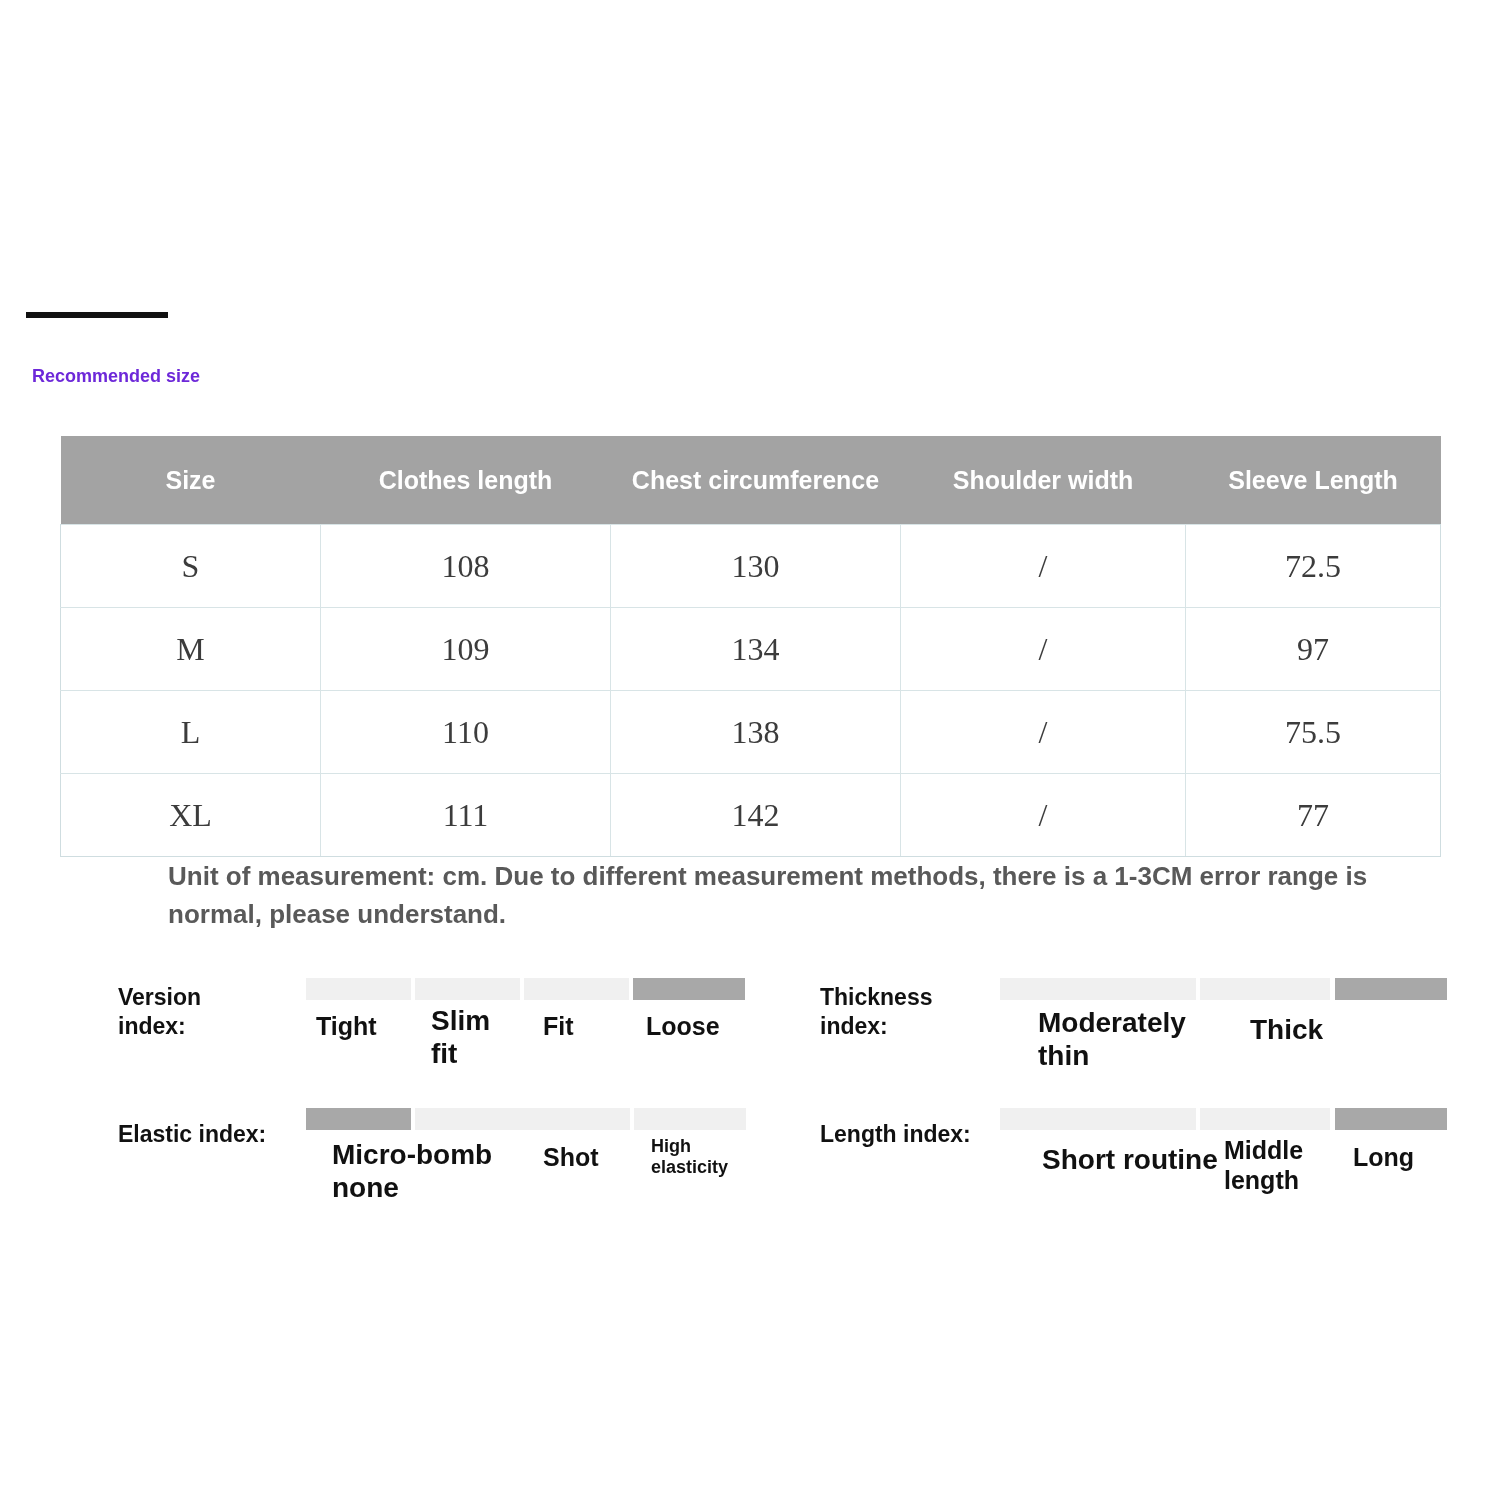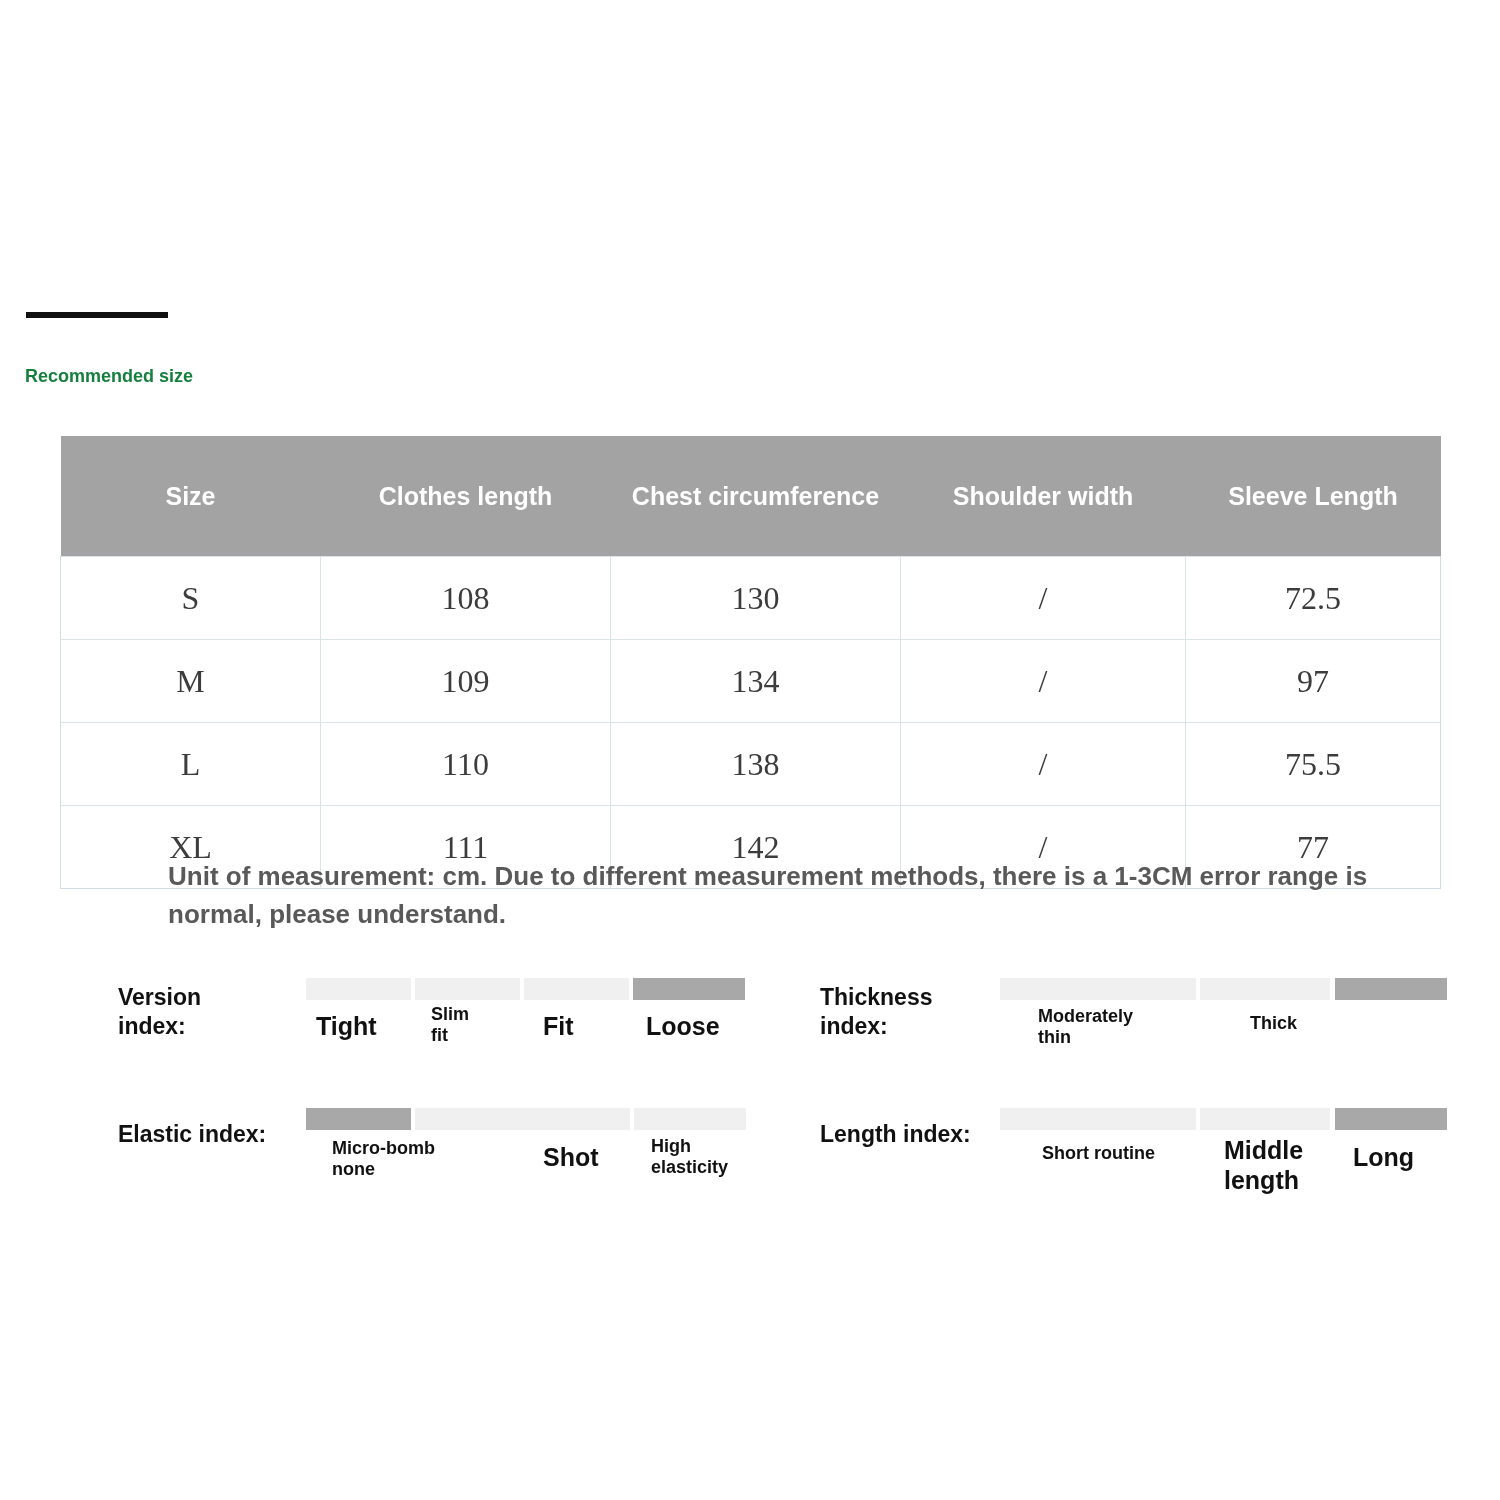--- a/index.html
+++ b/index.html
@@ -34,25 +34,25 @@
   }
   .header-row {
     position: absolute;
     left: 24px;
     top: 358px;
     width: 700px;
     height: 44px;
   }
   .header-cn {
     position: absolute;
-    left: 1px;
+    left: 8px;
     top: 8px;
     font-size: 18px;
     font-weight: 700;
-    color: #15803d;
+    color: #6d28d9;
     letter-spacing: 0px;
     white-space: nowrap;
   }
   .header-en {
     position: absolute;
     left: 205px;
     top: -6px;
     font-size: 31px;
     font-style: italic;
     color: #4a4a4a;
@@ -68,21 +68,21 @@
     width: 1380px;
     border-collapse: collapse;
     table-layout: fixed;
   }
   .size-table th {
     background: #a3a3a3;
     color: #ffffff;
     font-size: 25px;
     font-weight: 700;
     height: 80px;
-    padding: 20px 8px;
+    padding: 4px 8px;
     text-align: center;
     vertical-align: middle;
     line-height: 1.12;
     border: none;
   }
   .size-table td {
     border: 1px solid #d8e4e6;
     height: 80px;
     text-align: center;
     vertical-align: middle;
@@ -121,21 +121,21 @@
     color: #111;
     line-height: 1.25;
     white-space: pre-line;
   }
   .bar {
     position: absolute;
     height: 22px;
   }
   .opt {
     position: absolute;
-    font-size: 18px;
+    font-size: 28px;
     font-weight: 700;
     color: #111;
     line-height: 1.18;
     white-space: pre-line;
   }
   .opt.sm {
     font-size: 18px;
     font-weight: 700;
   }
   .opt.big {

